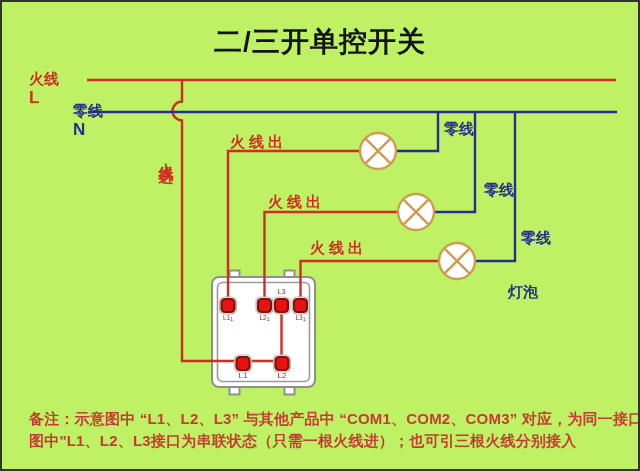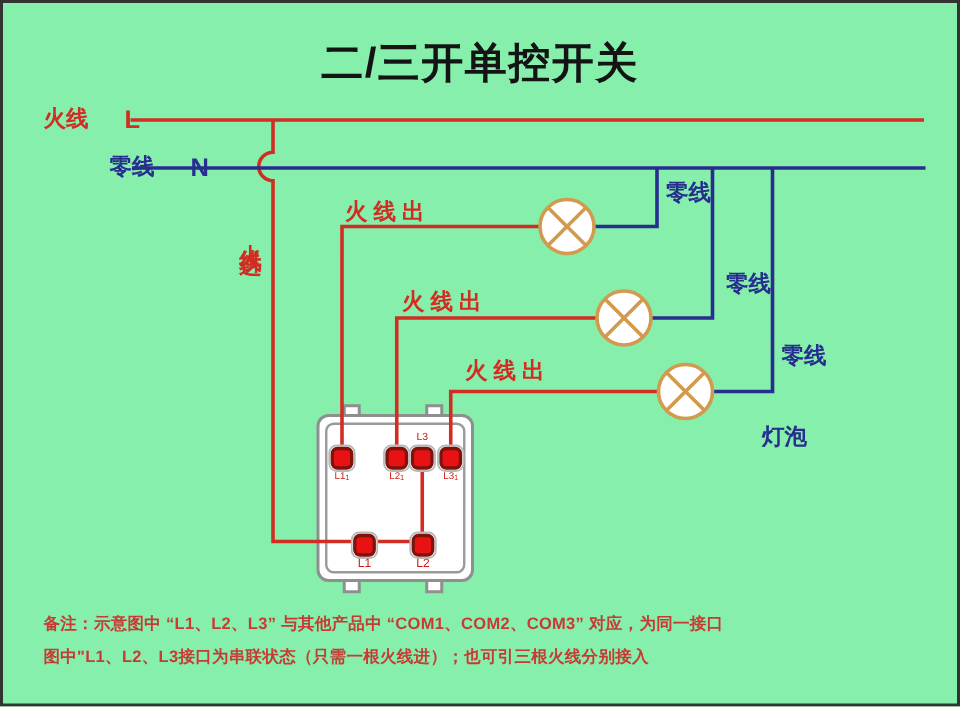--- a/index.html
+++ b/index.html
@@ -1,47 +1,47 @@
 <!DOCTYPE html>
 <html><head>
 <meta charset="utf-8">
 <style>
   html,body { margin:0; padding:0; background:#e9e9e9; }
   #stage {
     position:relative; width:640px; height:471px;
-    background:#86efac;
+    background:#bef264;
     border:2px solid #333333; box-sizing:border-box;
     font-family:"Liberation Sans","DejaVu Sans",sans-serif;
     overflow:hidden;
   }
   #wires { position:absolute; left:0; top:0; }
   .label { position:absolute; font-weight:bold; white-space:nowrap; line-height:1; }
   .red   { color:#d22d22; }
   .navy  { color:#272e8e;margin-left:44px; }
   .fs15  { font-size:15px; }
   .spaced{ letter-spacing:4px; }
   #page-title {
     position:absolute; left:0; right:0; top:21px;
     text-align:center; font-size:28px; font-weight:bold; color:#141414;
     letter-spacing:1px;
   }
-  .legend { display:flex; align-items:center; gap:24px; }
+  .legend { display:flex; align-items:flex-start; gap:3px;flex-direction:column; }
   .legend .letter { font-size:17px; }
   .vertical {
     writing-mode:vertical-rl; text-orientation:upright;
     letter-spacing:3px;
   }
   .term-label {
     position:absolute; color:#cf1a12; font-weight:normal;
     text-align:center; line-height:1; white-space:nowrap;
   }
   .term-label sub { font-size:5px; vertical-align:-1px; }
   .note-line {
     position:absolute; left:27px; right:16px;
-    color:#c63c34; font-size:11px; font-weight:bold; line-height:1.2;
+    color:#c63c34; font-size:15px; font-weight:bold; line-height:1.2;
     white-space:nowrap; letter-spacing:0.2px;
   }
 </style>
 </head>
 <body>
 
 <div id="stage">
 
   <svg id="wires" width="640" height="471" viewBox="0 0 640 471">
 

